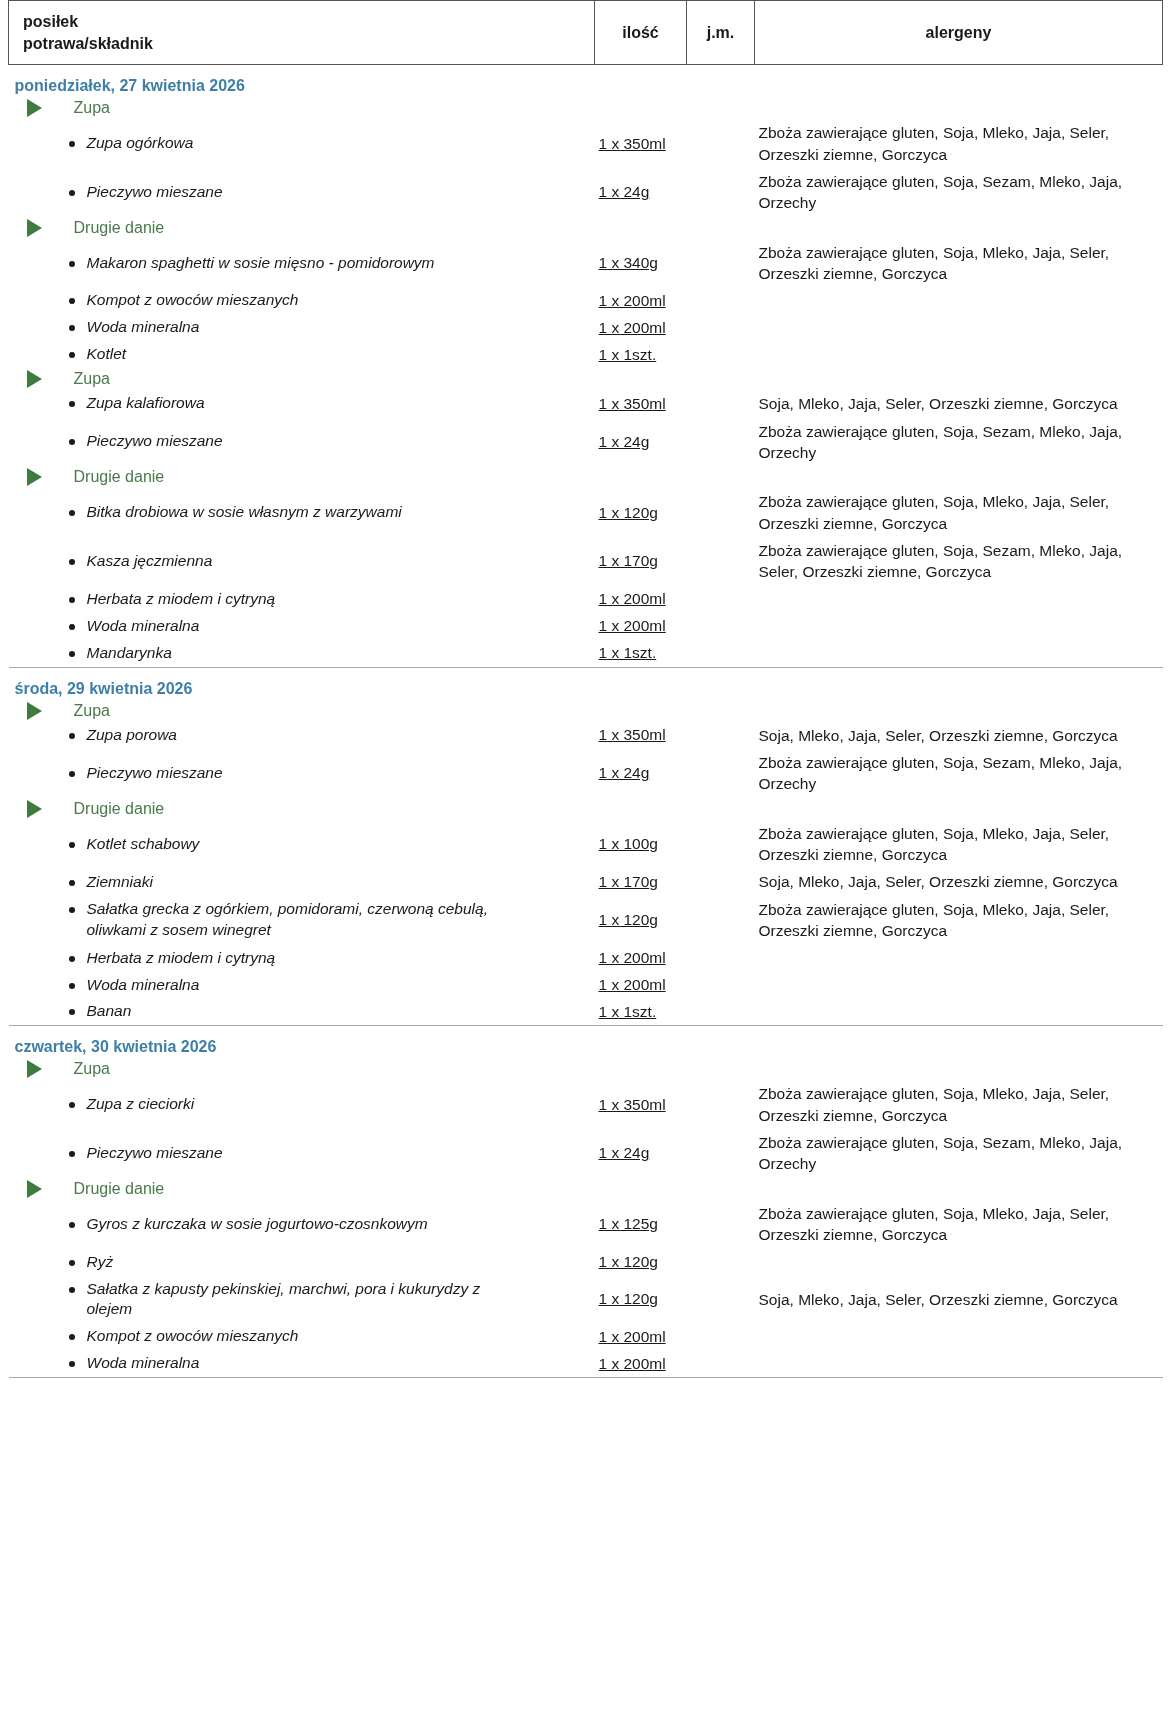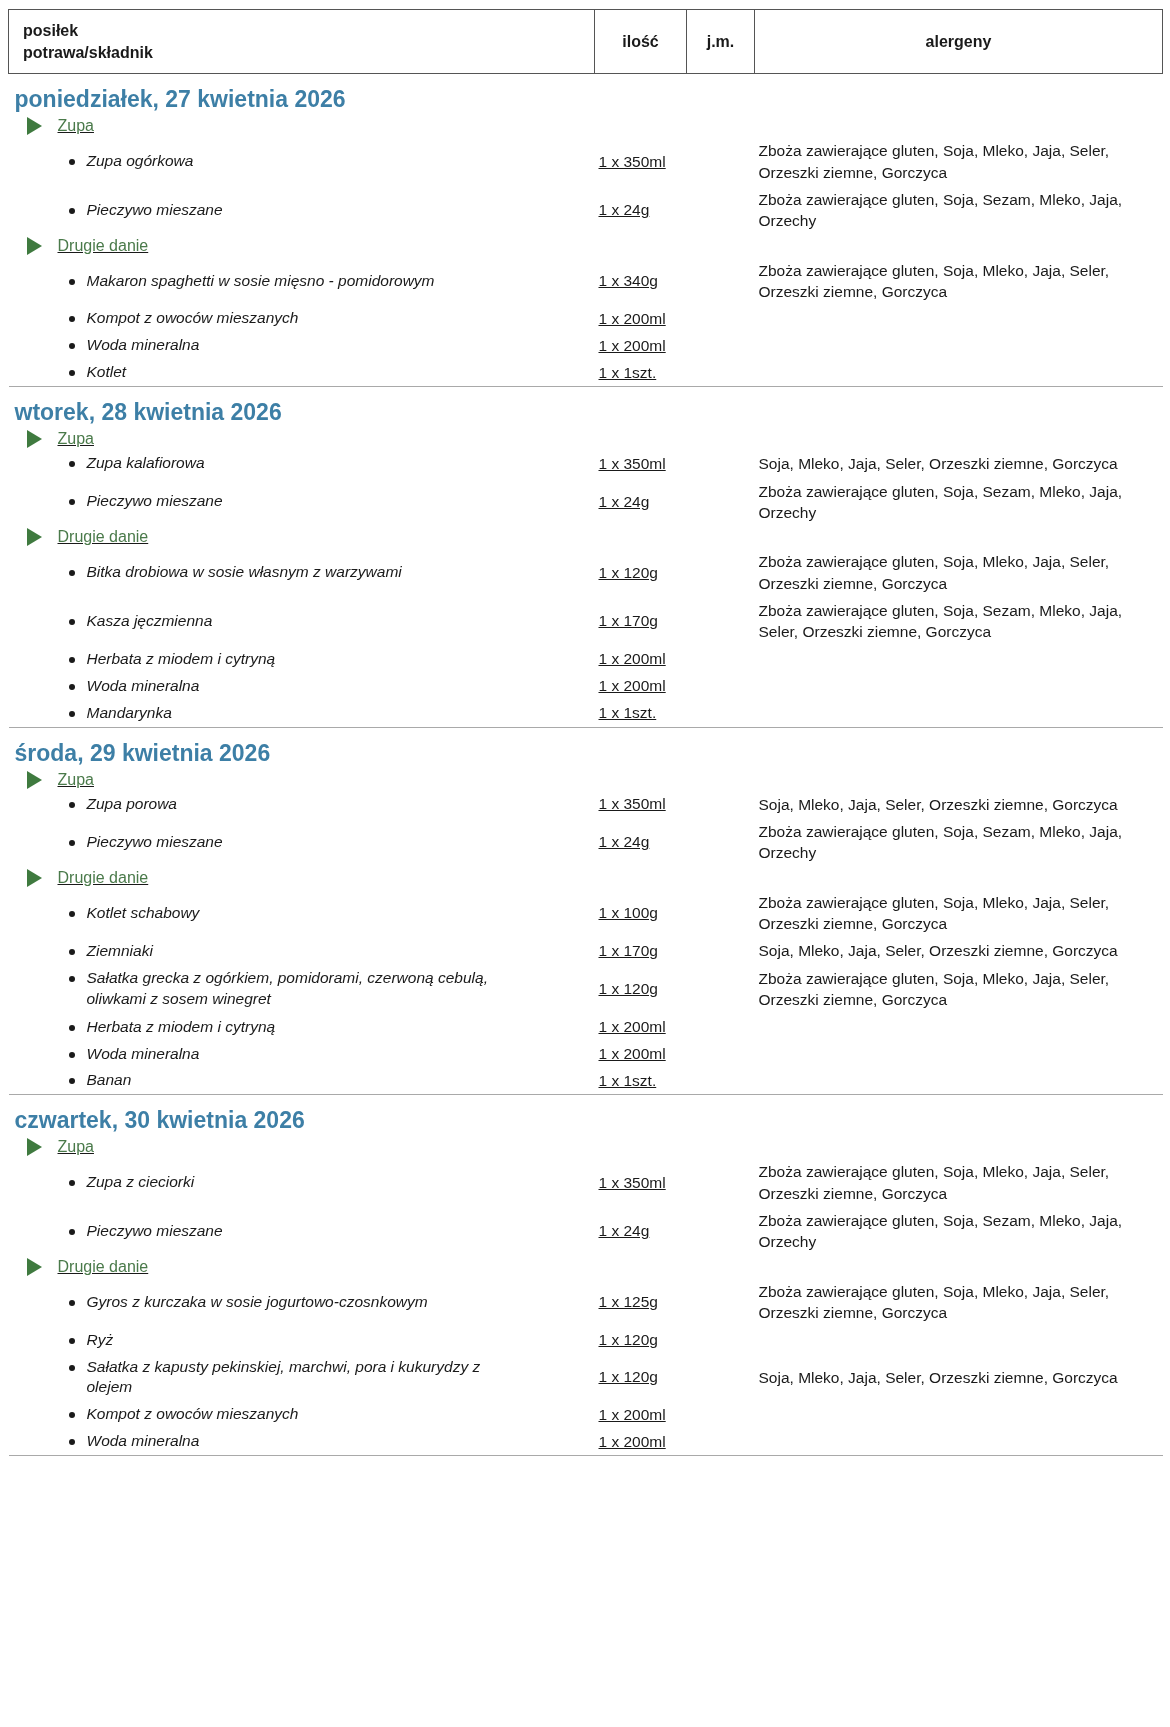--- a/index.html
+++ b/index.html
@@ -9,21 +9,21 @@
   }
   body {
     width: 1170px;
     font-family: "Liberation Sans", sans-serif;
     color: #1a1a1a;
   }
   .page {
     width: 1170px;
     min-height: 1727px;
     box-sizing: border-box;
-    padding: 9px 8px;
+    padding: 0 8px;
   }
 
   
   table.menu {
     width: 100%;
     border-collapse: collapse;
     table-layout: fixed;
   }
   col.c-name  { width: 586px; }
   col.c-qty   { width: 92px;  }
@@ -48,36 +48,35 @@
   thead th.alle-head { text-align: center; }
 
   
   .day-row td {
     border-top: 1px solid #a9a9a9;
     border-bottom: 0;
     padding: 12px 4px 2px 4px;
   }
   .day-title {
     color: #3d7fa6;
-    font-size: 23px;
+    font-size: 16px;
     font-weight: bold;
     padding-left: 2px;
   }
 
   
   .course-row td {
     padding: 2px 4px 2px 4px;
     border: 0;
   }
   .course {
     display: flex;
     align-items: center;
-    gap: 16px;
+    gap: 32px;
     padding-left: 14px;
-    text-decoration: underline;
   }
   .tri {
     width: 0; height: 0;
     border-top: 9px solid transparent;
     border-bottom: 9px solid transparent;
     border-left: 15px solid #3f7a3f;
     flex: none;
   }
   .course-label {
     color: #4a7a4a;
@@ -231,25 +230,20 @@
         <tr class="dish">
           <td class="dish-name">
             <div class="dish-inner">
               <span class="bullet"></span>
               <span class="dish-text">Kotlet</span>
             </div>
           </td>
           <td class="qty" colspan="2">1 x 1szt.</td>
           <td class="alle"></td>
         </tr>
-        <tr class="day-row">
-          <td colspan="4">
-            <div class="day-title">wtorek, 28 kwietnia 2026</div>
-          </td>
-        </tr>
         <tr class="course-row">
           <td colspan="4">
             <div class="course">
               <span class="tri"></span>
               <span class="course-label">Zupa</span>
             </div>
           </td>
         </tr>
         <tr class="dish">
           <td class="dish-name">

